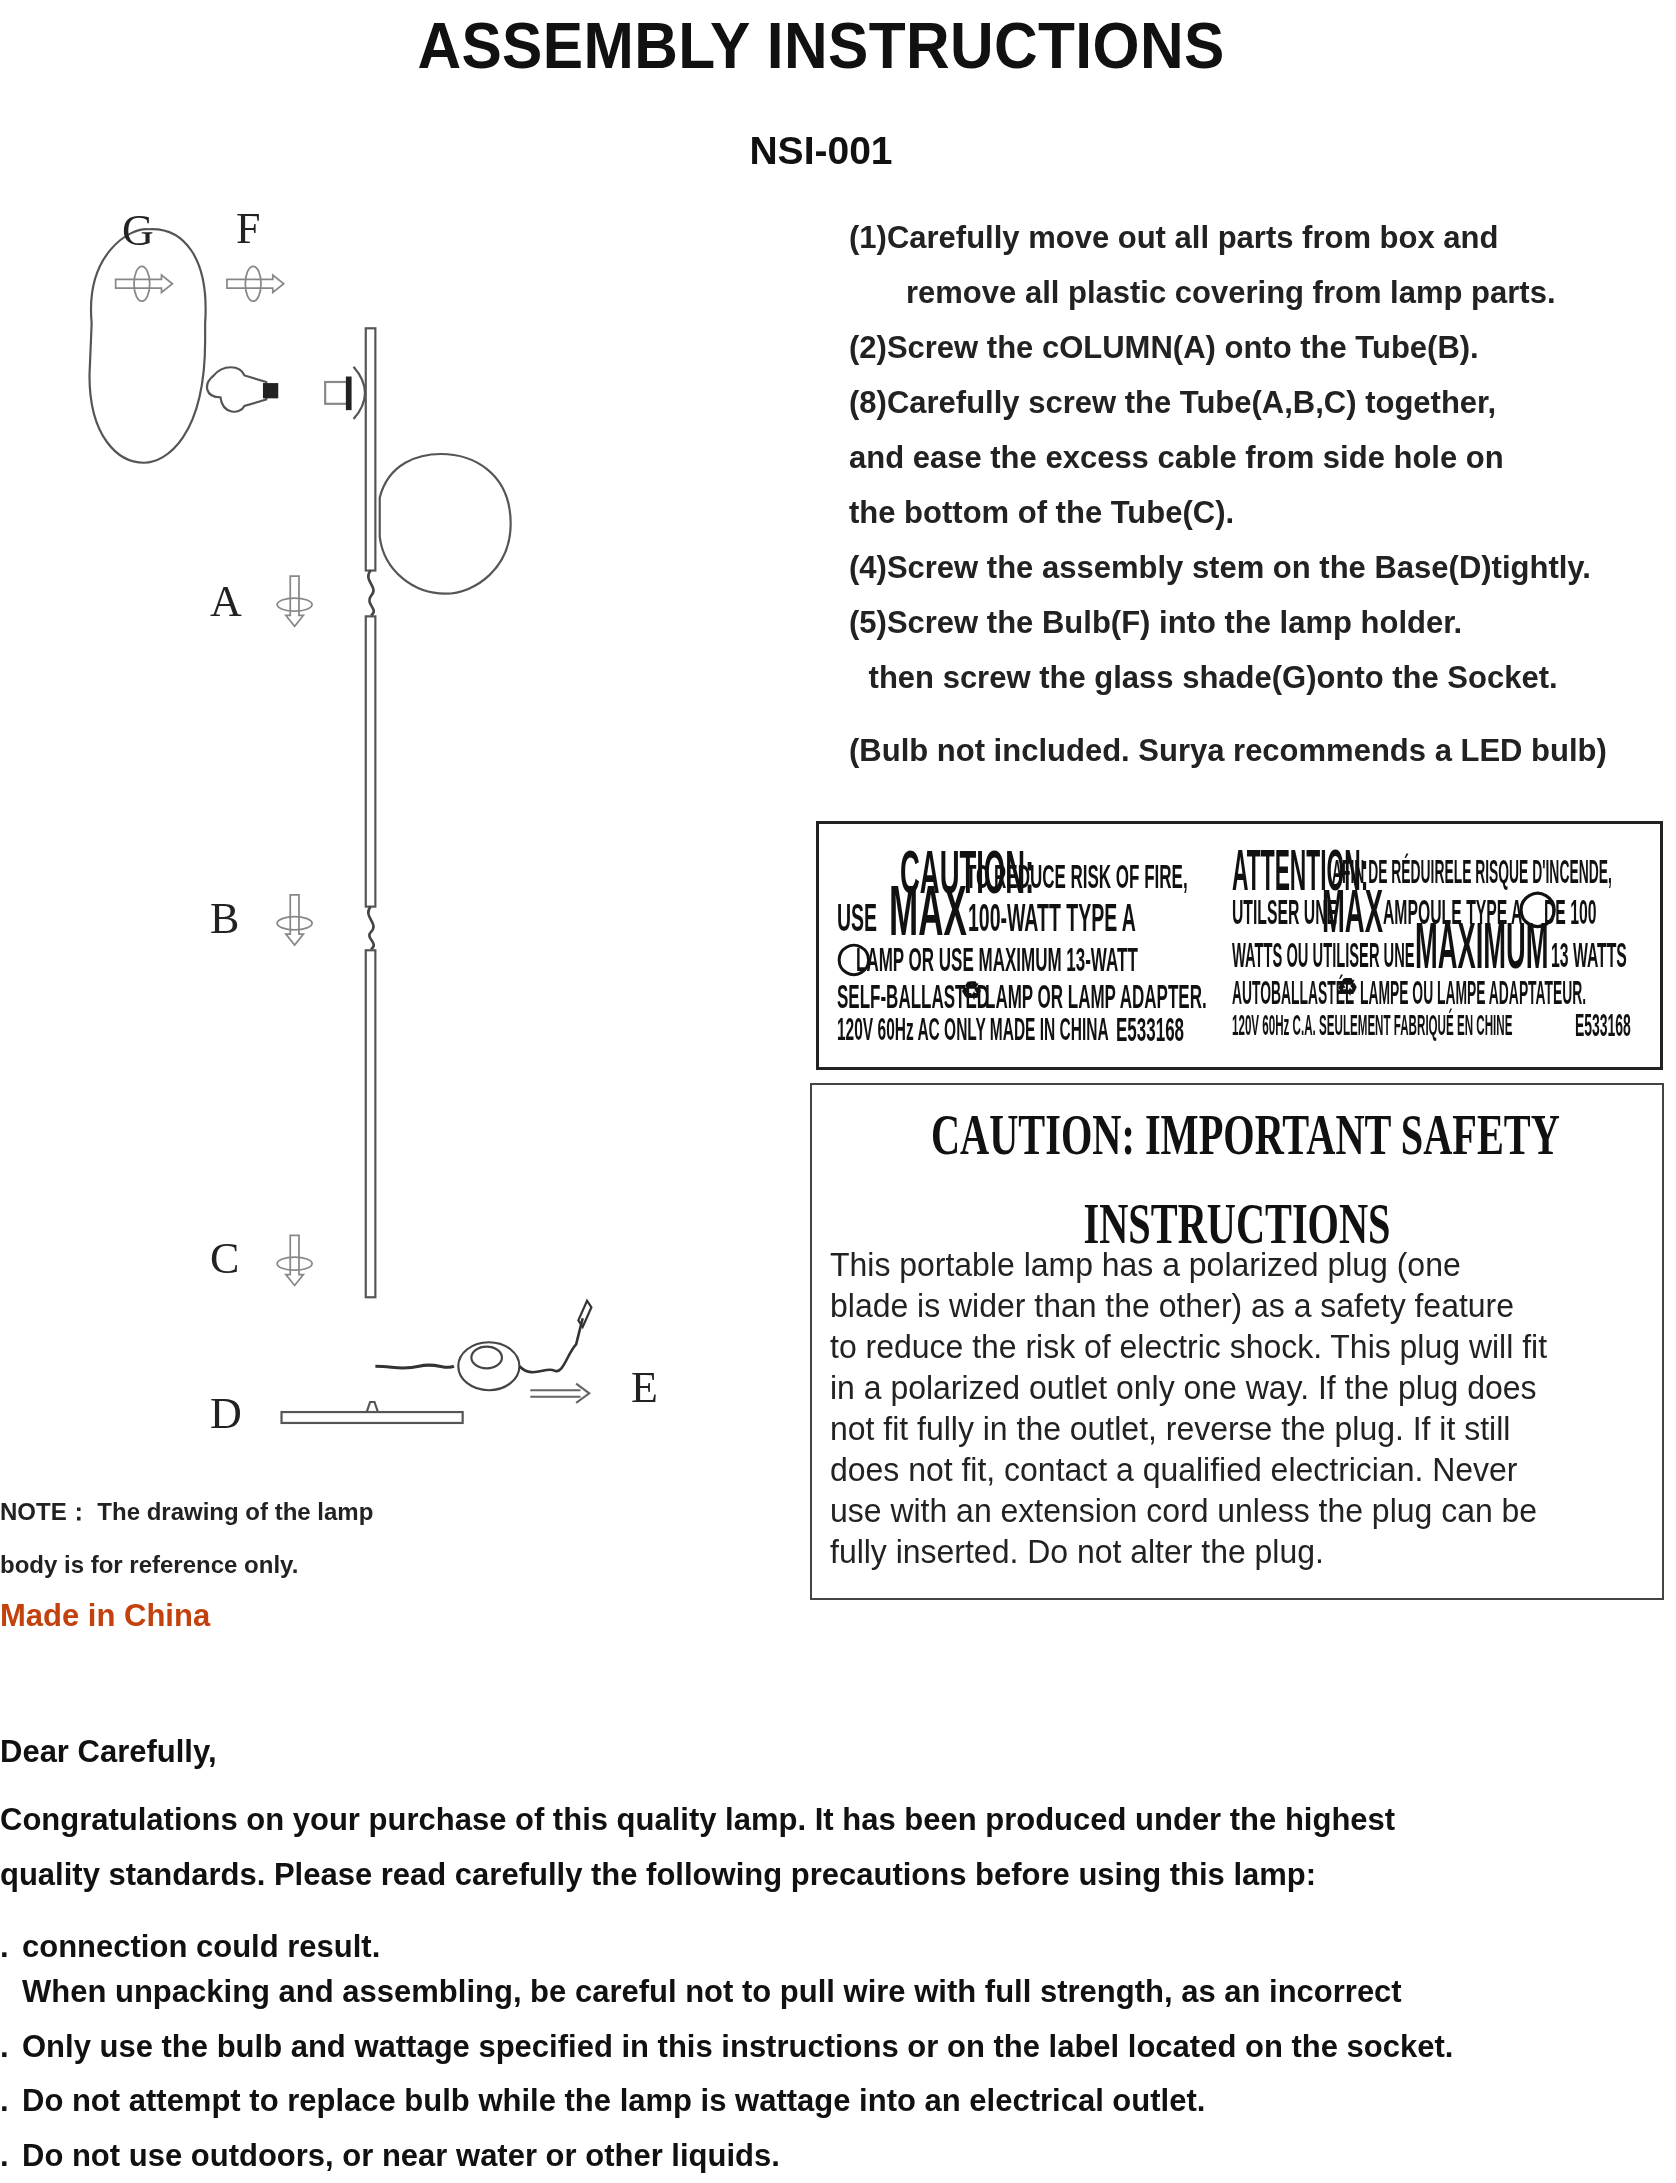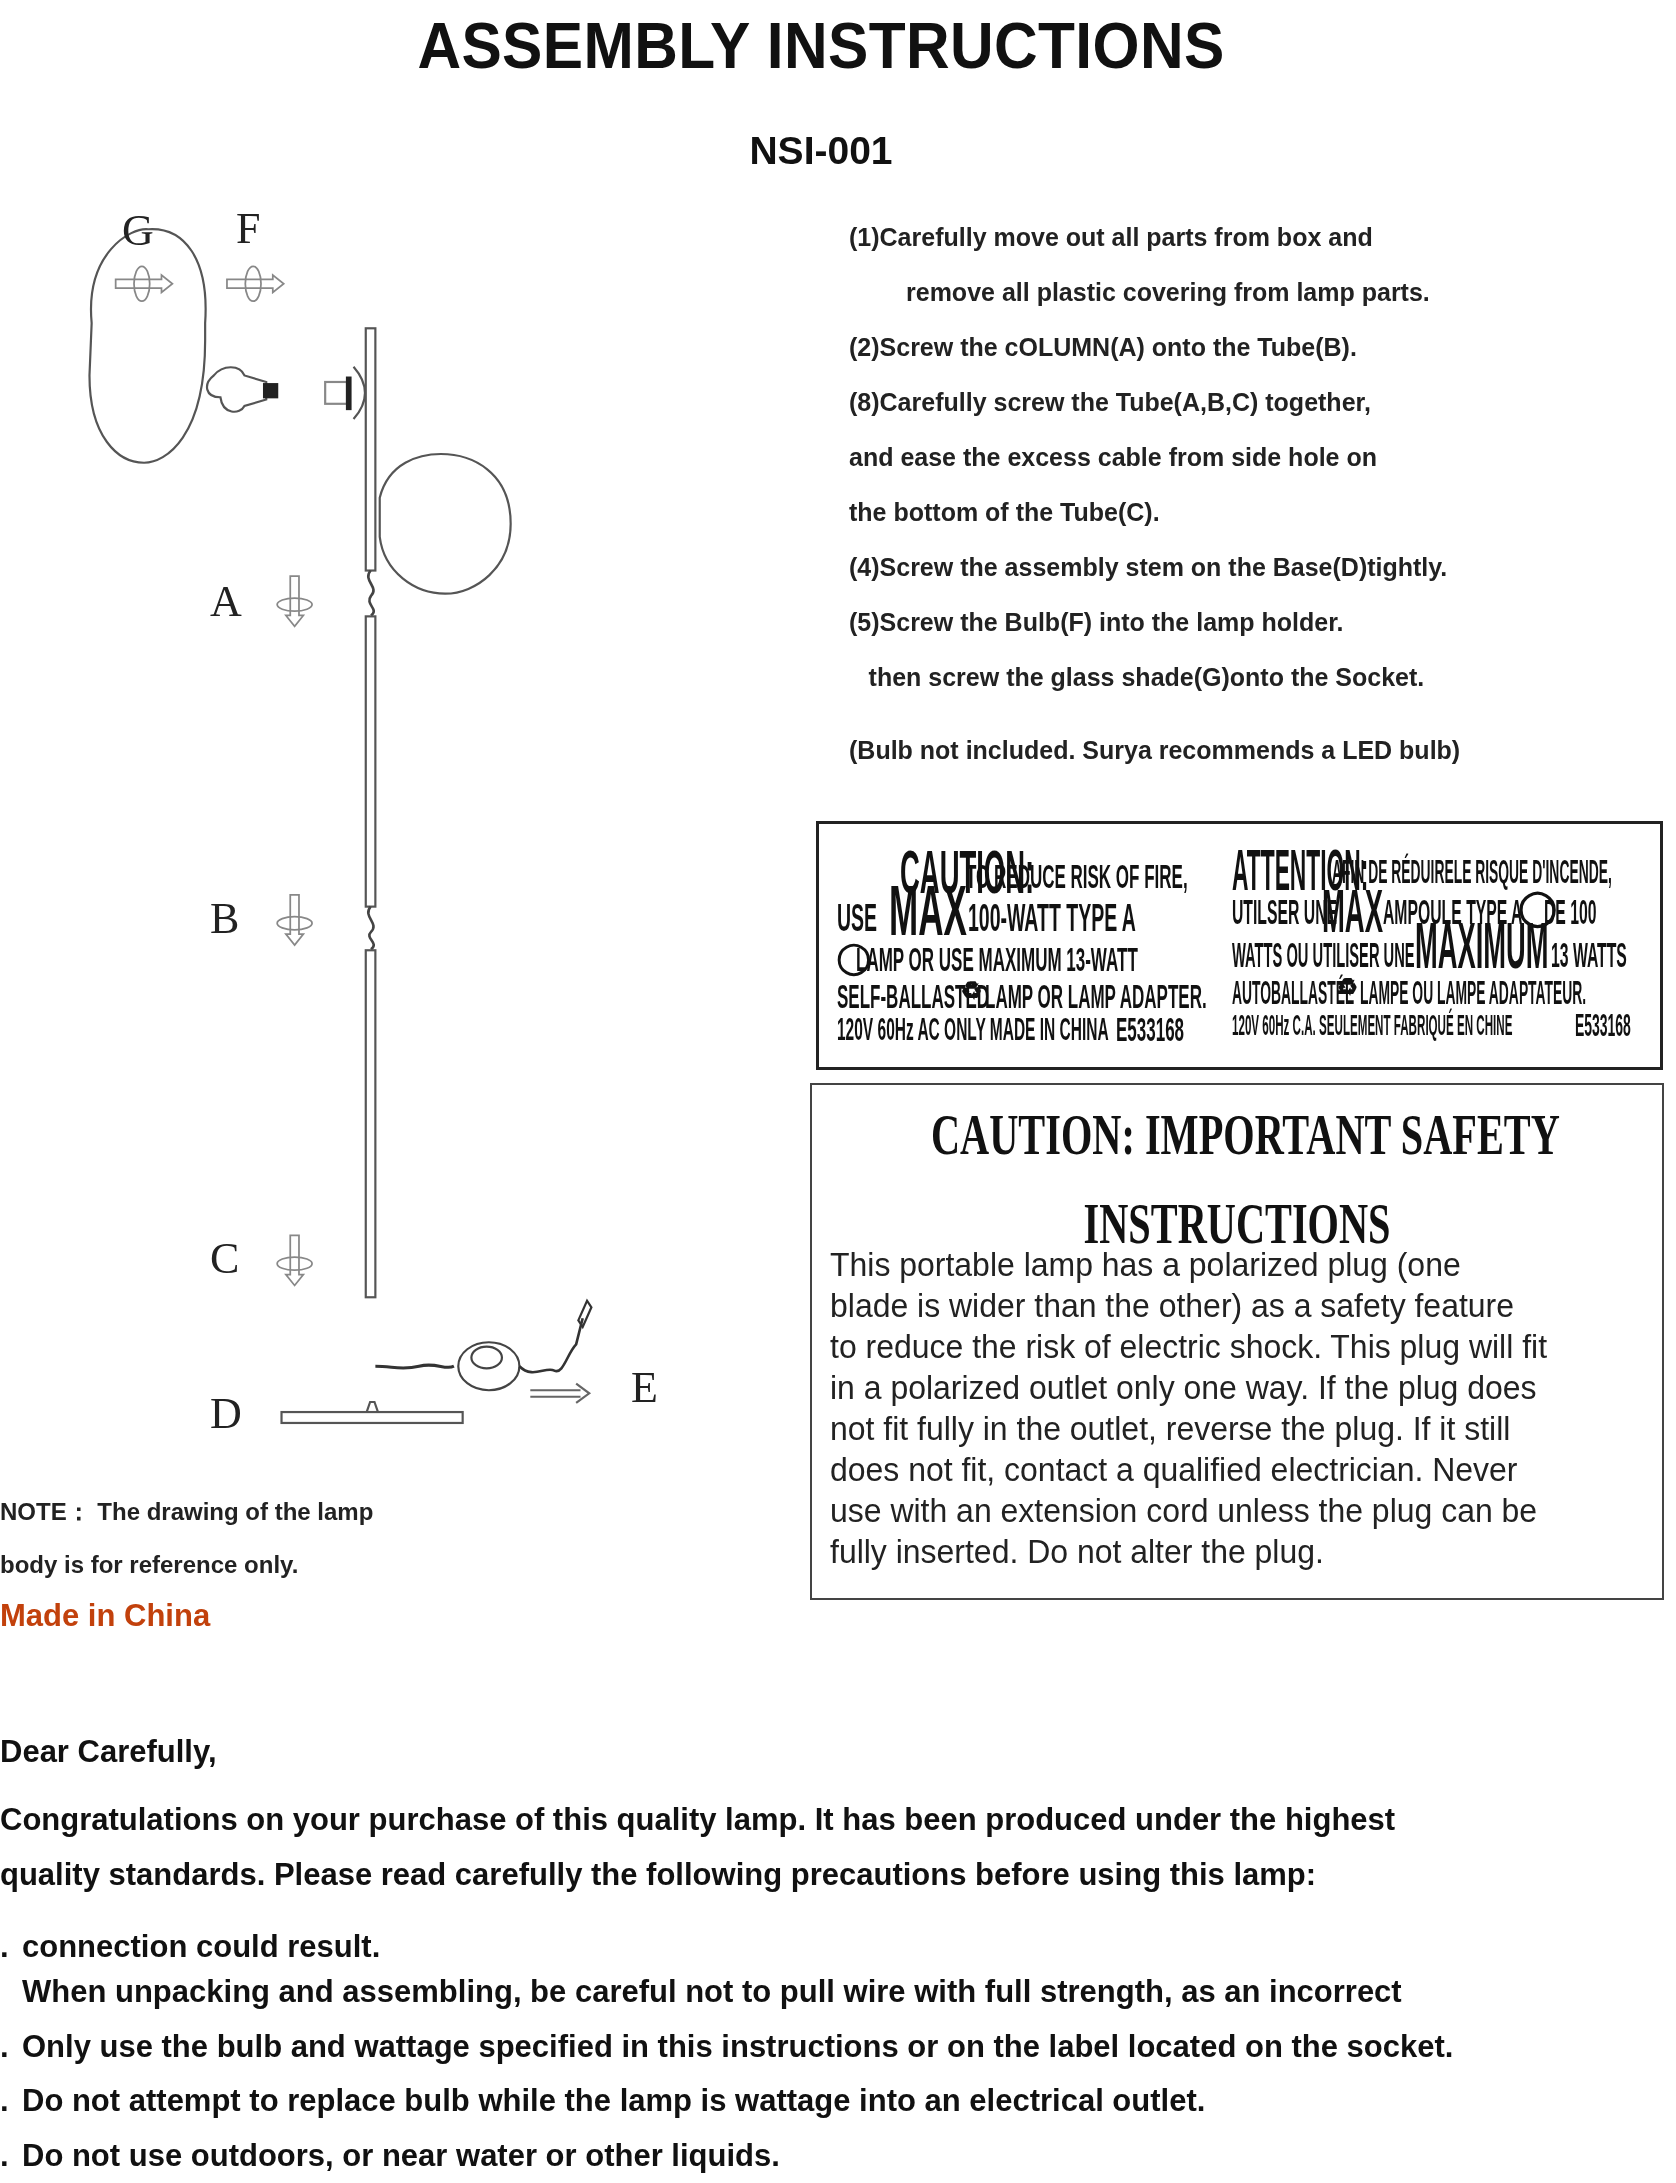--- a/index.html
+++ b/index.html
@@ -1,20 +1,20 @@
 <!DOCTYPE html>
 <html style="font-size:7px"><head>
 <meta charset="utf-8">
 <style>
   html, body { margin:0; padding:0; background:#ffffff; }
   body { width:1677px; height:2437px; position:relative; overflow:hidden; color:#111; font-family:"Liberation Sans", sans-serif; }
   .abs { position:absolute; }
   .title { left:0; width:1642px; top:7.9px; text-align:center; font-weight:bold; font-size:65px; letter-spacing:0.4px; transform:scaleX(0.93); transform-origin:center; }
   .model { left:0; width:1642px; top:129px; text-align:center; font-weight:bold; font-size:39px; }
-  .steps { left:849px; top:210px; width:821px; font-weight:bold; font-size:25px; line-height:55px; color:#222; }
+  .steps { left:849px; top:210px; width:821px; font-weight:bold; font-size:31px; line-height:55px; color:#222; }
   .steps div { white-space:nowrap; }
   .steps .ind1 { padding-left:57px; }
   .steps .ind2 { padding-left:19.6px; }
   .steps .note { margin-top:17.5px; }
 
   
   .label-box { left:816px; top:821px; width:847px; height:249px; border:3.1px solid #222; box-sizing:border-box; font-family:"Liberation Sans Narrow","Liberation Sans", sans-serif;text-align:right; }
   .lbl-col { position:absolute; top:17.5px; font-weight:bold; color:#111; }
   .lbl-col.en { left:17.5px; width:362px; }
   .lbl-col.fr { left:413px; width:419px; }

